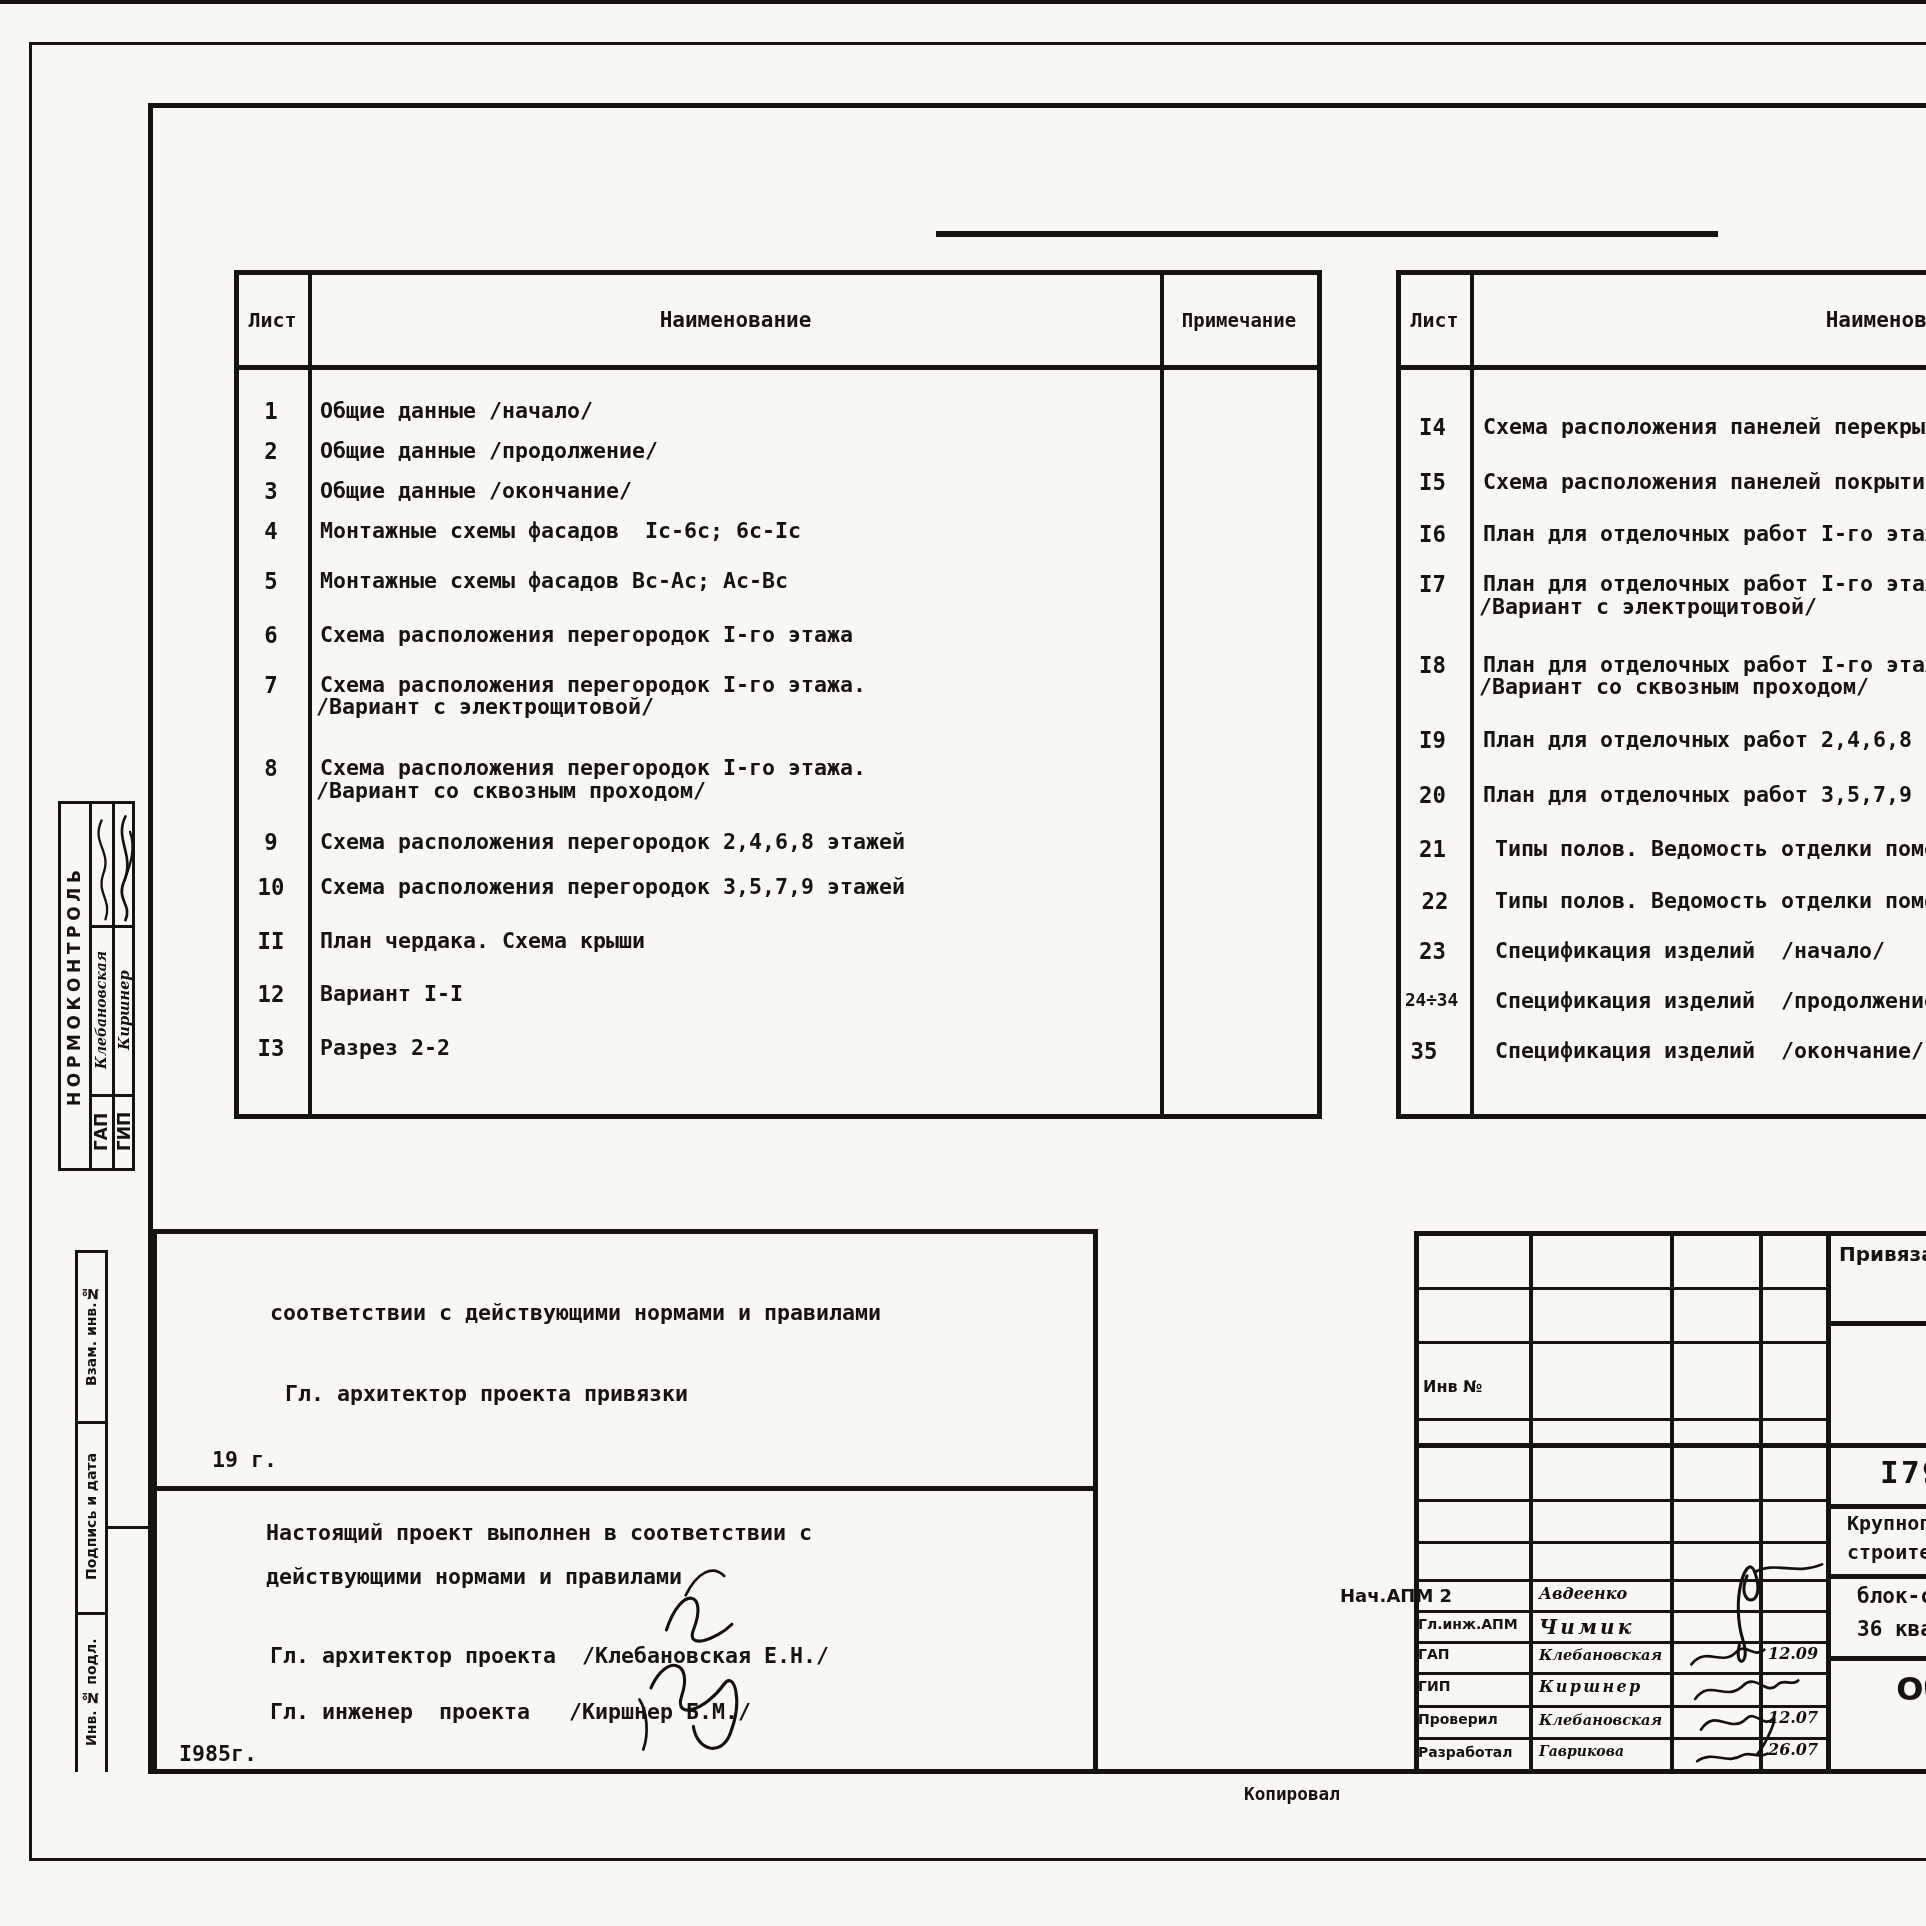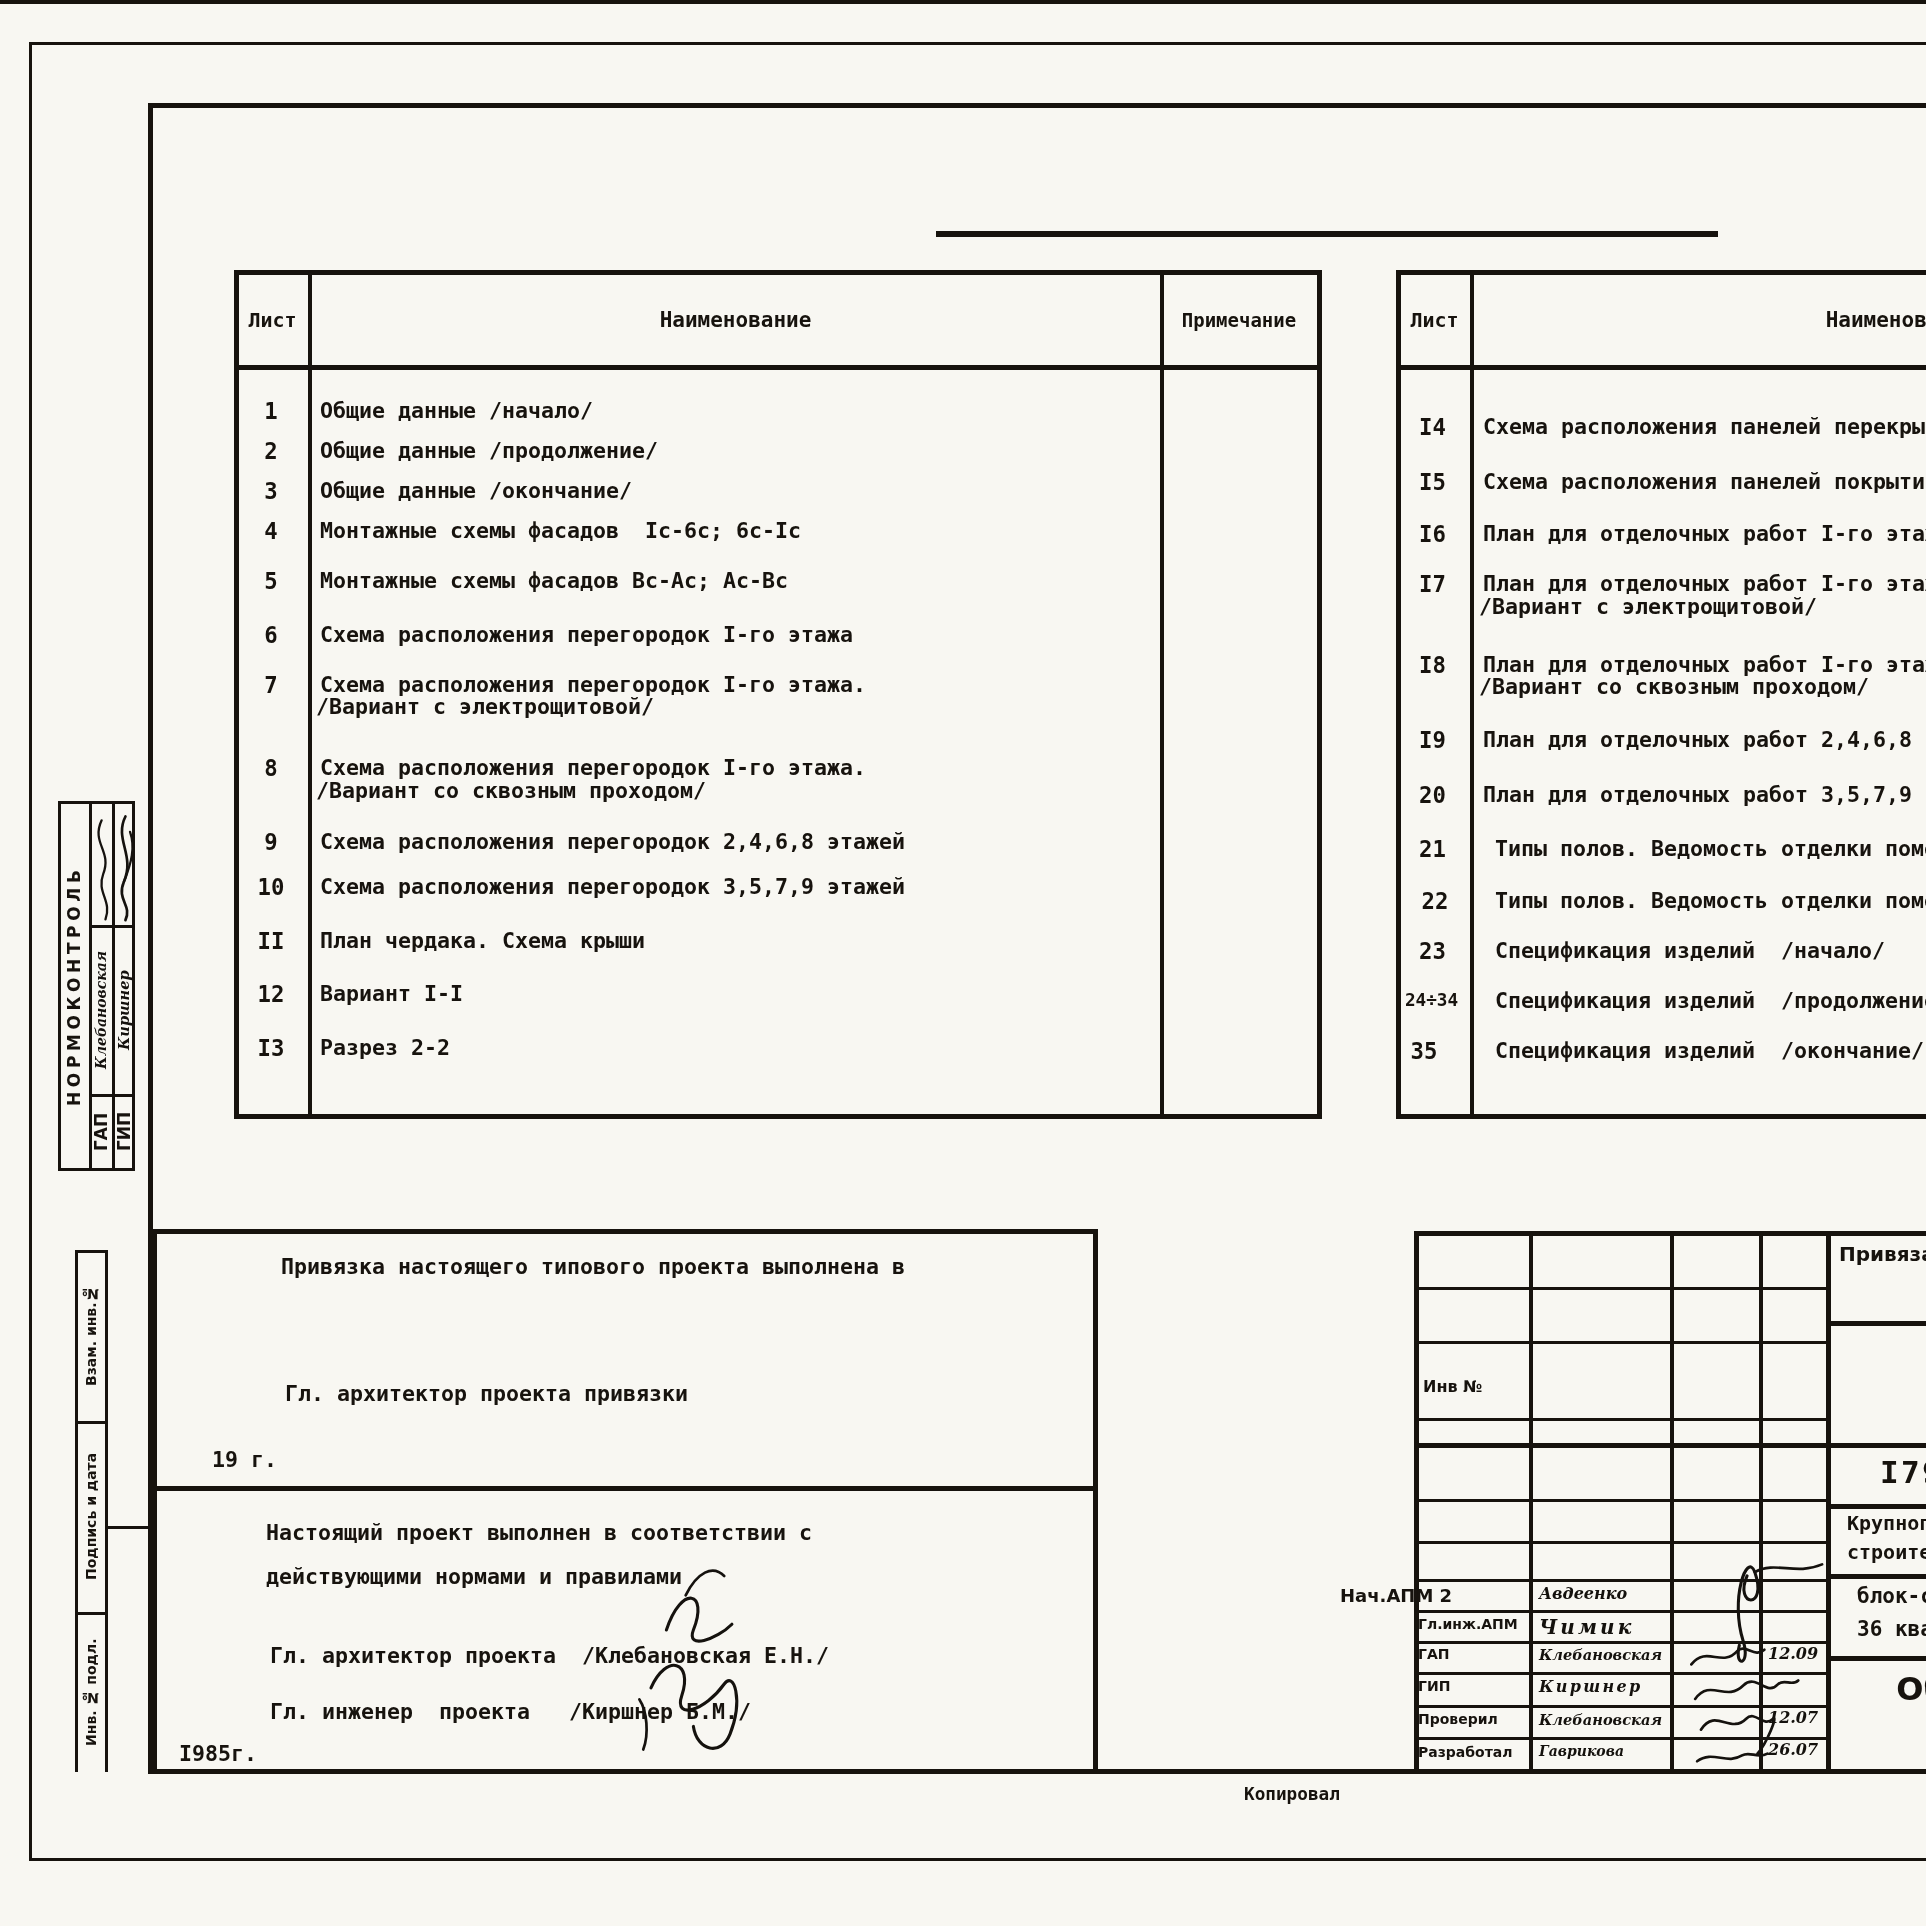--- a/index.html
+++ b/index.html
@@ -109,21 +109,21 @@
   <div class="abs num tw" style="left:1393px;top:990px;width:77px;font-size:17.7px">24÷34</div>
   <div class="abs nm tw" style="left:1495px;top:988px">Спецификация изделий  /продолжение/</div>
   <div class="abs num tw" style="left:1396px;top:1038px;width:56px">35</div>
   <div class="abs nm tw" style="left:1495px;top:1038px">Спецификация изделий  /окончание/</div>
 
   <div class="hl" style="left:152px;top:1229px;width:946px;height:4.6px"></div>
   <div class="hl" style="left:152px;top:1486px;width:946px;height:4.6px"></div>
   <div class="vl" style="left:152px;top:1229px;width:4.6px;height:543px"></div>
   <div class="vl" style="left:1093px;top:1229px;width:4.6px;height:543px"></div>
 
-  <div class="abs nm tw" style="left:281px;top:1254px">Привязка настоящего типового проекта выполнена в</div>
+  <div class="abs nm tw" style="left:270px;top:1300px">соответствии с действующими нормами и правилами</div>
   <div class="abs nm tw" style="left:285px;top:1381px">Гл. архитектор проекта привязки</div>
   <div class="abs nm tw" style="left:212px;top:1447px">19 г.</div>
 
   <div class="abs nm tw" style="left:266px;top:1520px">Настоящий проект выполнен в соответствии с</div>
   <div class="abs nm tw" style="left:266px;top:1564px">действующими нормами и правилами</div>
   <div class="abs nm tw" style="left:270px;top:1643px">Гл. архитектор проекта  /Клебановская Е.Н./</div>
   <div class="abs nm tw" style="left:270px;top:1699px">Гл. инженер  проекта   /Киршнер Б.М./</div>
   <div class="abs nm tw" style="left:179px;top:1741px">I985г.</div>
 
   <svg style="left:570px;top:1549px" width="347" height="216" viewBox="0 0 900 560">

